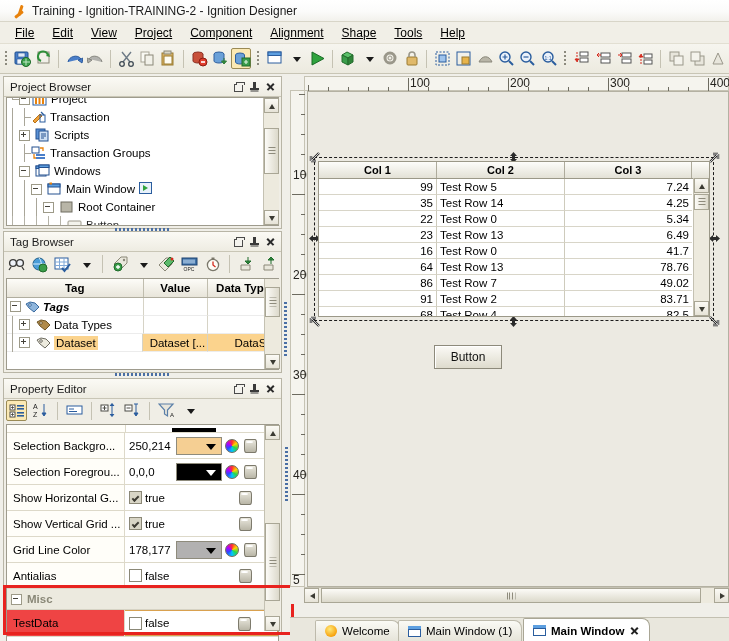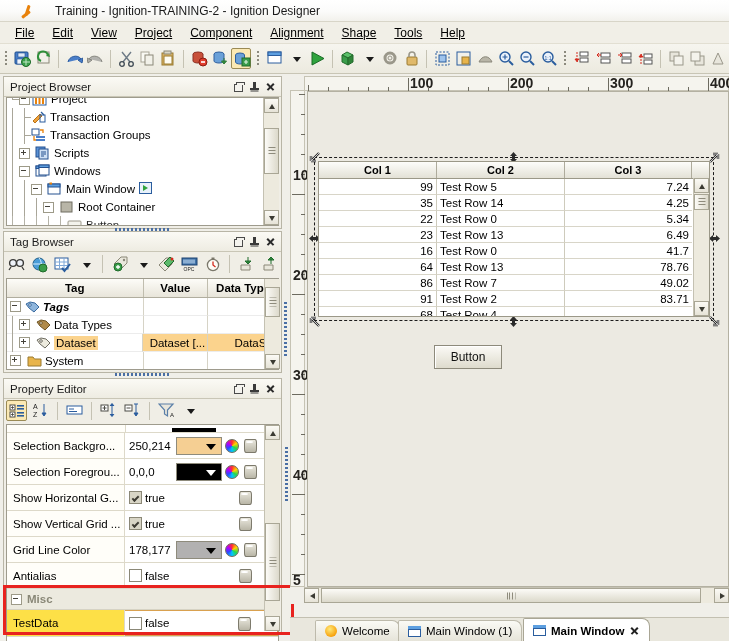--- a/index.html
+++ b/index.html
@@ -11,21 +11,21 @@
     font-size: 11px;
     color: #000;
   }
   #app { position: relative; width: 729px; height: 641px; background: #f0efe9; }
 
   
   #titlebar {
     position: absolute; left:0; top:0; width:729px; height:22px;
     background: linear-gradient(to bottom, #ffffff 0%, #fbfbfa 55%, #f2f1ec 100%);
     border-bottom: 1px solid #d8d5c8;
-    display:flex; align-items:center; gap:22px; padding-left:19px;
+    display:flex; align-items:center; gap:6px; padding-left:12px;
     box-sizing:border-box;
   }
   #titlebar .ttl { font-size:12px; color:#1a1a1a; }
   .ign-logo { width:14px; height:14px; position:relative; }
   .ign-logo::before{
     content:""; position:absolute; left:2px; top:9px; width:10px; height:3px;
     background:#e8820c; transform:rotate(-38deg); border-radius:1px;
   }
   .ign-logo::after{
     content:""; position:absolute; left:7px; top:1px; width:3px; height:11px;
@@ -187,21 +187,21 @@
   }
   .binder::after{
     content:""; position:absolute; left:4px; top:3px; width:7px; height:2px;
     background:#fff; border-radius:50%;
   }
 
   
   #canvaswrap{ position:absolute; left:290px; top:76px; width:439px; height:528px; background:#f0efe9;}
   .ruler { position:absolute; background:#f5f4ee; border:1px solid #c6c3b4; box-sizing:border-box; font-size:8px; color:#33312b;}
   .rtick{ position:absolute; background:#6d6b60; }
-  .rlabel{ position:absolute; font-size:14px; line-height:8px; color:#25231f; white-space:nowrap;font-weight:bold;}
+  .rlabel{ position:absolute; font-size:12px; line-height:8px; color:#25231f; white-space:nowrap;}
   .rlabel.v{ width:7px; word-break:break-all; line-height:7px;}
 
   #design{
     position:absolute; background:#eceae2; border:1px solid #b4b1a2; box-sizing:border-box; overflow:hidden;
   }
 
   
   .selbox{ position:absolute; border:1px dashed #1c1c1c; box-sizing:border-box;}
   .hres{ position:absolute; width:13px; height:13px;}
   .arrow-ud, .arrow-lr {
@@ -499,40 +499,40 @@
         <span class="elbow"></span>
         <span class="ti"><svg width="15" height="14" viewBox="0 0 15 14">
               <path d="M2 11l7-7 2 2-7 7z" fill="#f0a23a" stroke="#b87318"></path>
               <path d="M10 2l3 3" stroke="#2a5d9e" stroke-width="1.2"></path>
               <rect x="9" y="5" width="5" height="7" fill="none" stroke="#2a5d9e"></rect>
             </svg></span>
         <span>Transaction</span>
       </div>
       <div class="trow">
         <span class="vline"></span>
+        <span class="tog plus"></span>
+        <span style="width:3px"></span>
+        <span class="ti"><svg width="15" height="14" viewBox="0 0 15 14">
+              <rect x="1" y="1" width="9" height="10" fill="#5b92d6" stroke="#24508f"></rect>
+              <rect x="4" y="3" width="9" height="10" fill="#cfe0f4" stroke="#24508f"></rect>
+              <path d="M6 6h5M6 8h5M6 10h3" stroke="#24508f"></path>
+            </svg></span>
+        <span>Scripts</span>
+      </div>
+      <div class="trow">
+        <span class="vline"></span>
         <span class="elbow"></span>
         <span class="ti"><svg width="15" height="14" viewBox="0 0 15 14">
               <rect x="1" y="1" width="7" height="6" fill="#fff" stroke="#24508f"></rect>
               <path d="M9 2h3v3" stroke="#e8820c" fill="none" stroke-width="1.3"></path>
               <rect x="5" y="8" width="9" height="2" fill="#4a7ec9"></rect>
               <rect x="5" y="11" width="9" height="2" fill="#4a7ec9"></rect>
               <path d="M3 8v4h2" stroke="#e8820c" fill="none" stroke-width="1.3"></path>
             </svg></span>
         <span>Transaction Groups</span>
-      </div>
-      <div class="trow">
-        <span class="vline"></span>
-        <span class="tog plus"></span>
-        <span style="width:3px"></span>
-        <span class="ti"><svg width="15" height="14" viewBox="0 0 15 14">
-              <rect x="1" y="1" width="9" height="10" fill="#5b92d6" stroke="#24508f"></rect>
-              <rect x="4" y="3" width="9" height="10" fill="#cfe0f4" stroke="#24508f"></rect>
-              <path d="M6 6h5M6 8h5M6 10h3" stroke="#24508f"></path>
-            </svg></span>
-        <span>Scripts</span>
       </div>
       <div class="trow">
         <span class="vline"></span>
         <span class="tog"></span>
         <span style="width:3px"></span>
         <span class="ti"><svg width="15" height="14" viewBox="0 0 15 14">
               <rect x="1" y="2" width="10" height="10" fill="#fff" stroke="#24508f"></rect>
               <rect x="1" y="2" width="10" height="2.5" fill="#5d9fe0" stroke="#24508f"></rect>
               <rect x="4" y="1" width="10" height="10" fill="#fff" stroke="#24508f"></rect>
               <rect x="4" y="1" width="10" height="2.5" fill="#5d9fe0" stroke="#24508f"></rect>
@@ -720,31 +720,20 @@
         <span class="tog plus"></span>
         <span class="ti" style="margin:0 3px 0 4px"><svg width="15" height="14" viewBox="0 0 15 14">
               <path d="M1 4l4-2 5 1 4 4-5 5-5-4z" fill="#eceade" stroke="#6d6b60"></path>
               <circle cx="5" cy="5" r="1.3" fill="#fff" stroke="#6d6b60"></circle>
             </svg></span>
         <span class="hl-orange" style="padding:1px 2px">Dataset</span>
       </div>
       <div class="hl-orange" style="width:65px;justify-content:flex-end;padding-right:2px">Dataset [...</div>
       <div class="hl-orange" style="width:70px;border-right:none;justify-content:flex-end;padding-right:2px">DataSet</div>
     </div>
-    <div class="tg-row">
-      <div style="width:137px">
-        <span class="tog plus" style="margin-left:3px"></span>
-        <span class="ti" style="margin:0 3px 0 4px"><svg width="15" height="14" viewBox="0 0 15 14">
-              <path d="M1 3h5l1.5 2H14v7H1z" fill="#e8b44a" stroke="#9a7b30"></path>
-            </svg></span>
-        <span>System</span>
-      </div>
-      <div style="width:65px"></div>
-      <div style="width:70px;border-right:none"></div>
-    </div>
   </div>
 
   <div class="sb-v" style="left:264px; top:279px; width:15px; height:90px;">
     <div class="sb-track" style="left:0;top:0;right:0;bottom:15px;"></div>
     <div class="sb-thumb" style="left:0;top:8px;width:15px;height:30px;">
         <span class="grip"></span>
       </div>
     <div class="sb-arrow sb-dn" style="left:0;bottom:0;">
         <i></i>
       </div>
@@ -895,21 +884,21 @@
         <span class="binder" style="margin-right:25px"></span>
       </div>
     </div>
 
     <div class="pe-cat">
       <span class="tog" style="margin-right:5px"></span>
       <span>Misc</span>
     </div>
 
     <div class="pe-row" style="height:26px">
-      <div class="pe-name hl-orange" style="background:#fde047">TestData</div>
+      <div class="pe-name hl-orange" style="background:#ef4444">TestData</div>
       <div class="pe-val" style="border:1px solid #d9a14f;border-left:none;">
         <span class="chk"></span>
         <span>false</span>
         <span style="flex:1"></span>
         <span class="binder" style="margin-right:25px"></span>
       </div>
     </div>
   </div>
 
   <div class="sb-v" style="left:264px; top:425px; width:15px; height:206px;">
@@ -1090,20 +1079,21 @@
             <div class="cell-r" style="width:127px;border-right:none">49.02</div>
           </div>
           <div class="tbl-row">
             <div class="cell-r" style="width:118px">91</div>
             <div class="cell-l" style="width:128px">Test Row 2</div>
             <div class="cell-r" style="width:127px;border-right:none">83.71</div>
           </div>
           <div class="tbl-row">
             <div class="cell-r" style="width:118px">68</div>
             <div class="cell-l" style="width:128px">Test Row 4</div>
+            <div class="cell-r" style="width:127px;border-right:none">82.5</div>
           </div>
         </div>
 
         <div class="sb-v" style="right:0; top:16px; width:15px; height:138px; border-left:1px solid #c4c1b2;">
           <div class="sb-track" style="left:0;top:15px;right:0;bottom:15px;"></div>
           <div class="sb-arrow sb-up" style="left:0;top:0;">
               <i></i>
             </div>
           <div class="sb-thumb" style="left:0;top:16px;width:15px;height:16px;">
               <span class="grip"></span>

